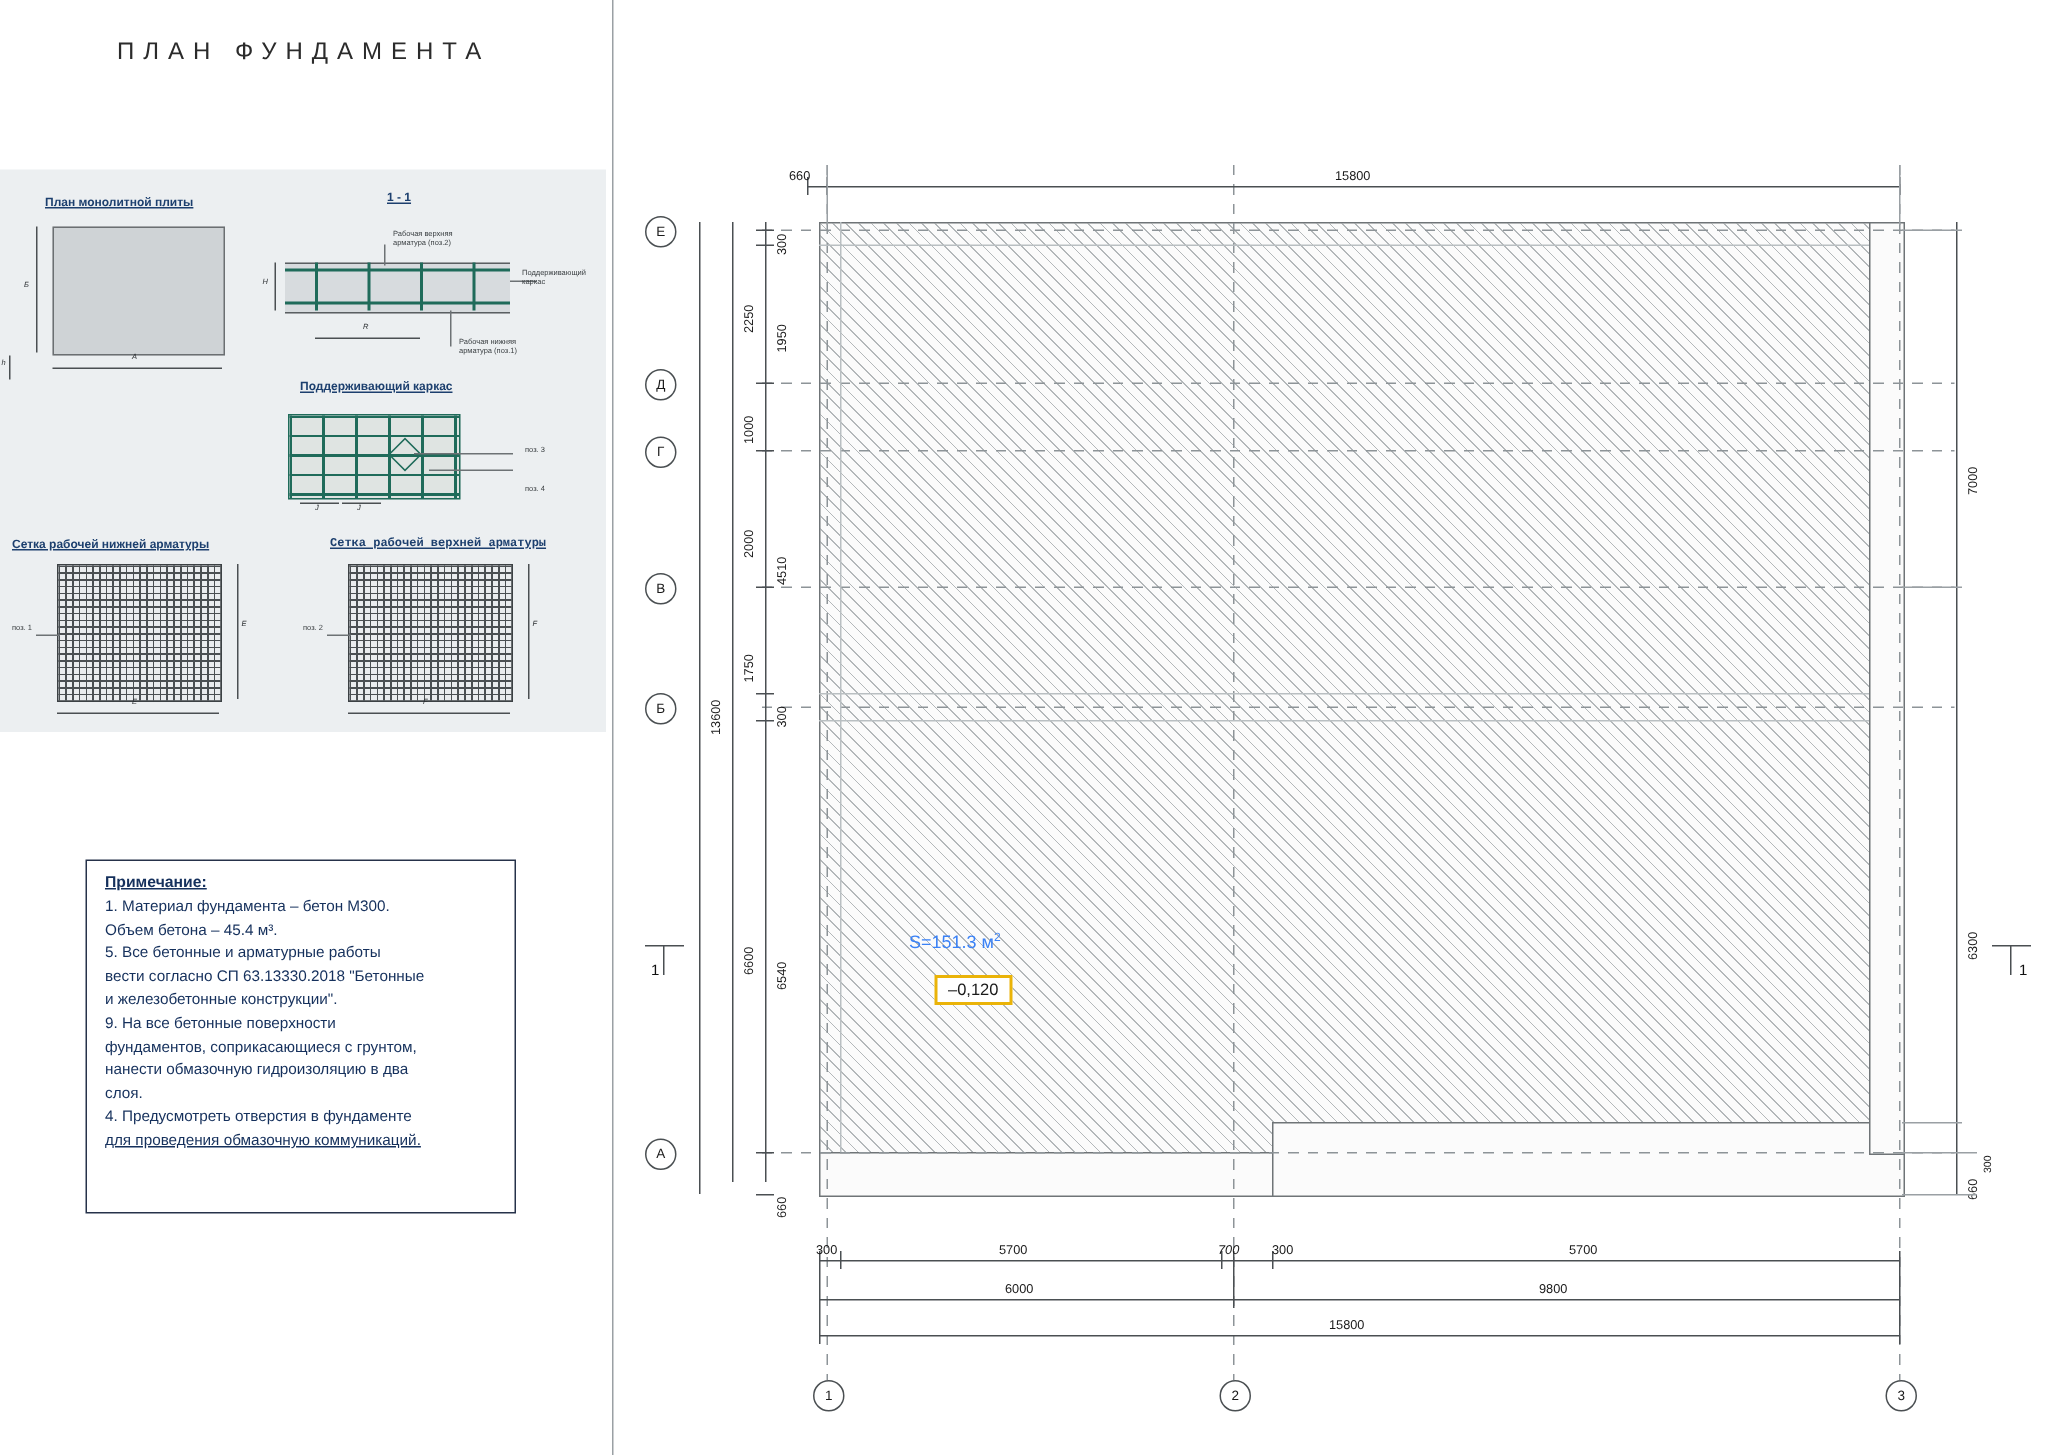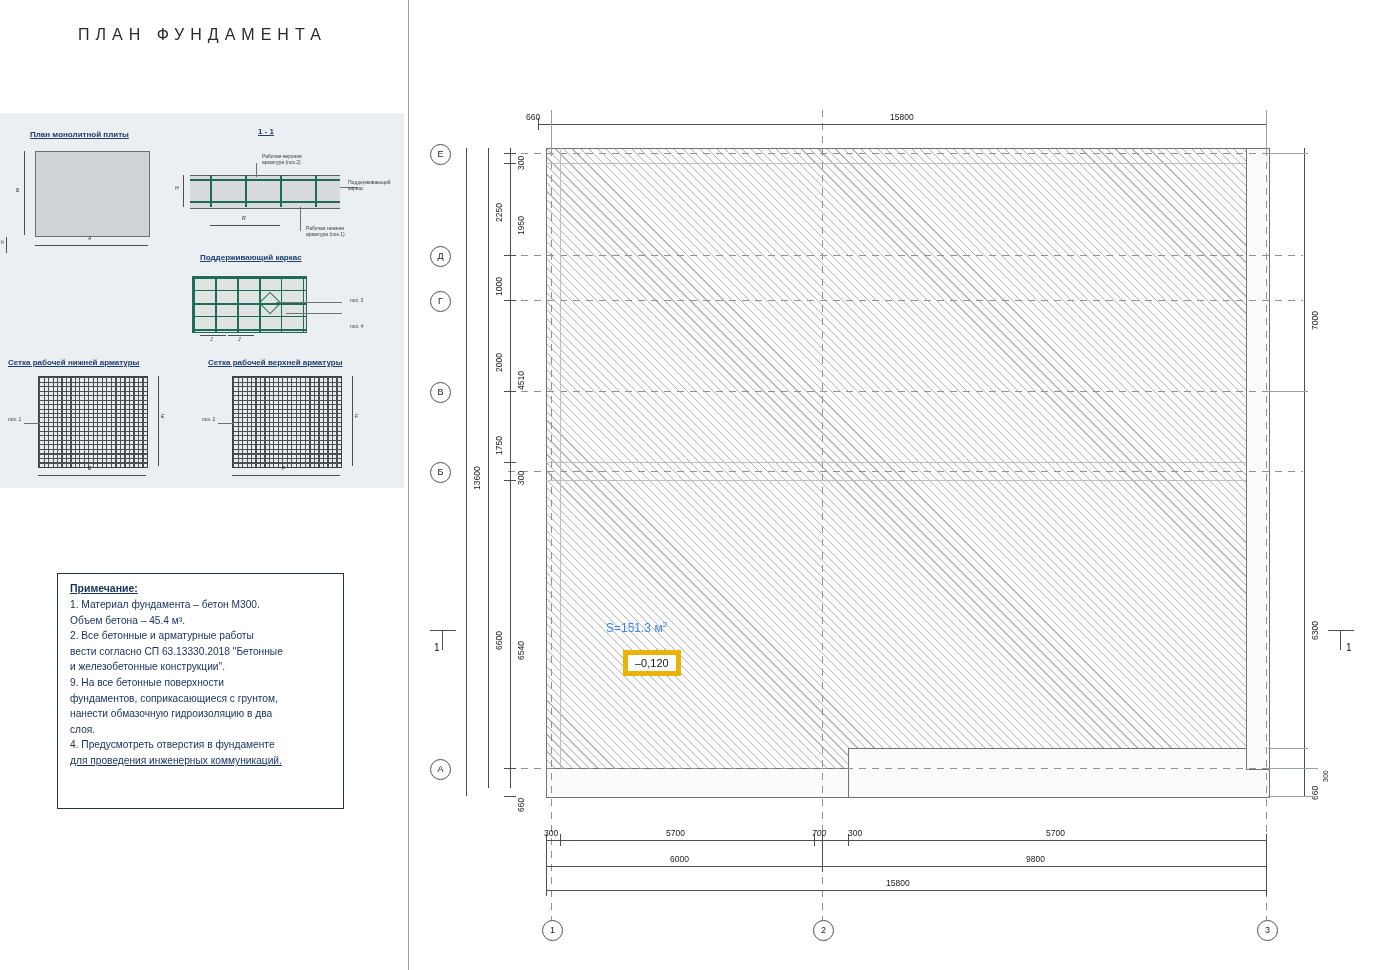--- a/index.html
+++ b/index.html
@@ -45,21 +45,21 @@
       repeating-linear-gradient(45deg,rgba(120,128,132,.55) 0 .8px,transparent .8px 6px);
       background-color:#fbfbfb;border:1px solid #6f7477;}
   .wall{position:absolute;border:1px solid #6f7477;background:#fbfbfb;}
   .dim{position:absolute;background:#4a4f52;height:1px;}
   .dimv{position:absolute;background:#4a4f52;width:1px;}
   .ext{position:absolute;background:#9aa0a4;width:1px;}
   .exth{position:absolute;background:#9aa0a4;height:1px;}
   .dtxt{position:absolute;font-size:8.5px;color:#1a1a1a;white-space:nowrap;}
   .dtxtv{position:absolute;font-size:8.5px;color:#1a1a1a;white-space:nowrap;transform-origin:0 0;transform:rotate(-90deg);}
   #area-label{position:absolute;left:198px;top:620px;font-size:12px;color:#3b82f6;}
-  #elev-box{position:absolute;left:215px;top:650px;border:5px solid #eab308;padding:2px 7px;font-size:11px;background:#fff;}
+  #elev-box{position:absolute;left:215px;top:650px;border:2px solid #eab308;padding:2px 7px;font-size:11px;background:#fff;}
   .secmark{position:absolute;font-size:10px;color:#111;}
 </style>
 </head>
 <body>
 
 <div class="abs" id="left-panel">
 
   <div class="abs" id="sheet-title">ПЛАН ФУНДАМЕНТА</div>
 
   <div class="abs" id="detail-block">
@@ -109,43 +109,43 @@
 
     <div class="abs det-title" style="left:8px;top:245px;">Сетка рабочей нижней арматуры</div>
     <div class="abs grid-mesh" style="left:38px;top:263px;width:108px;height:90px;"></div>
     <div class="abs leader" style="left:24px;top:310px;width:16px;height:1px;"></div>
     <div class="abs lbl" style="left:8px;top:303px;">поз. 1</div>
     <div class="abs dimline" style="left:38px;top:362px;width:108px;height:1px;"></div>
     <div class="abs lbl-it" style="left:88px;top:352px;">Е</div>
     <div class="abs dimline" style="left:158px;top:263px;width:1px;height:90px;"></div>
     <div class="abs lbl-it" style="left:161px;top:300px;">Е</div>
 
-    <div class="abs det-title" style="left:208px;top:245px;">Сетка рабочей верхней арматуры</div>
+    <div class="abs det-title" style="left:220px;top:245px;font-family:Liberation Mono, monospace;">Сетка рабочей верхней арматуры</div>
     <div class="abs grid-mesh" style="left:232px;top:263px;width:108px;height:90px;"></div>
     <div class="abs leader" style="left:218px;top:310px;width:16px;height:1px;"></div>
     <div class="abs lbl" style="left:202px;top:303px;">поз. 2</div>
     <div class="abs dimline" style="left:232px;top:362px;width:108px;height:1px;"></div>
     <div class="abs lbl-it" style="left:282px;top:352px;">F</div>
     <div class="abs dimline" style="left:352px;top:263px;width:1px;height:90px;"></div>
     <div class="abs lbl-it" style="left:355px;top:300px;">F</div>
   </div>
 
   <div class="abs" id="note-box">
     <div class="h">Примечание:</div>
     <p>1. Материал фундамента – бетон M300.</p>
     <p>Объем бетона –  45.4 м³.</p>
-    <p>2. Все бетонные и арматурные работы</p>
+    <p>5. Все бетонные и арматурные работы</p>
     <p>вести согласно СП 63.13330.2018 "Бетонные</p>
     <p>и железобетонные конструкции".</p>
     <p>9. На все бетонные поверхности</p>
     <p>фундаментов, соприкасающиеся с грунтом,</p>
     <p>нанести обмазочную гидроизоляцию в два</p>
     <p>слоя.</p>
     <p>4. Предусмотреть отверстия в фундаменте</p>
-    <p class="under">для проведения инженерных коммуникаций.</p>
+    <p class="under">для проведения обмазочную коммуникаций.</p>
   </div>
 </div>
 
 <div class="abs" id="divider"></div>
 
 <div class="abs" id="plan">
 
   <div class="slab" style="left:138px;top:148px;width:700px;height:620px;"></div>
   <div class="wall" style="left:138px;top:768px;width:320px;height:28px;"></div>
   <div class="wall" style="left:440px;top:748px;width:420px;height:48px;"></div>

